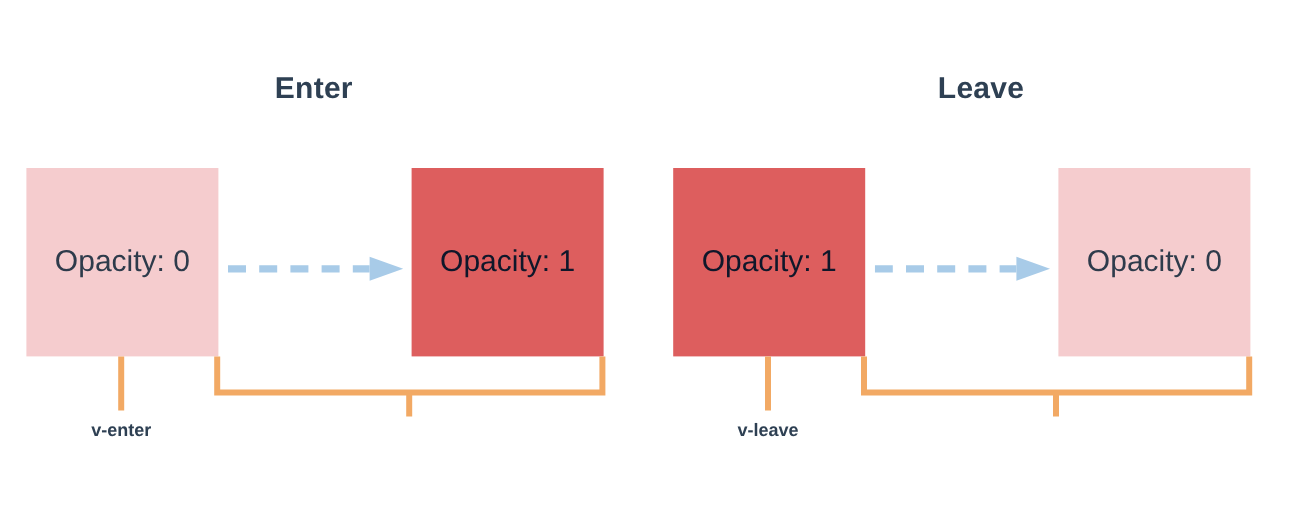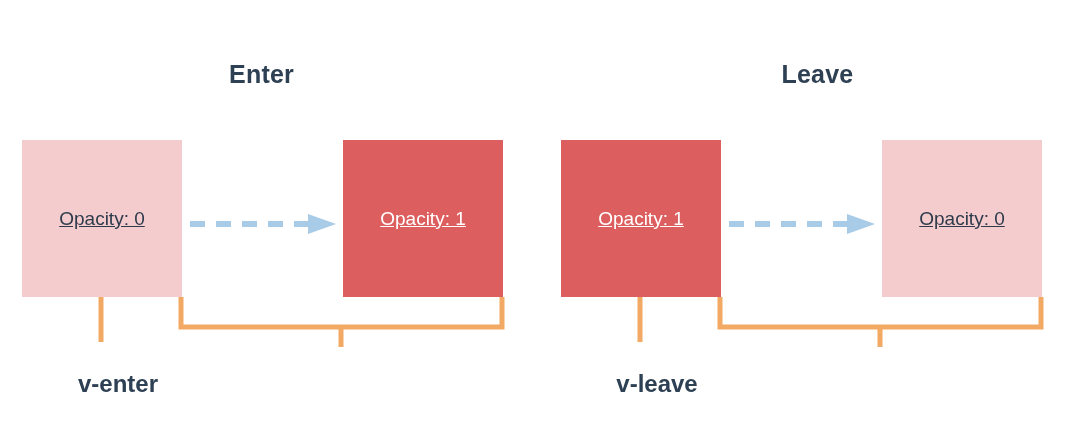--- a/index.html
+++ b/index.html
@@ -50,31 +50,30 @@
     position: absolute;
     top: 140px;
     width: 160px;
     height: 157px;
     display: flex;
     align-items: center;
     justify-content: center;
     box-sizing: border-box;
   }
   .box-label {
-    font-size: 19px;
+    font-size: 25px;
     line-height: 1;
-    text-decoration: underline;
   }
   .box.from { left: 22px; }
   .box.to   { left: 343px; }
 
   .box.tone-light { background: #f5ccce; }
   .box.tone-solid { background: #dd5e5e; }
   .box.tone-light .box-label { color: #2e3b4b; }
-  .box.tone-solid .box-label { color: #ffffff; text-align: center; }
+  .box.tone-solid .box-label { color: #0f172a; text-align: center; }
 
   
   .arrow {
     position: absolute;
     left: 190px;
     top: 210px;
     width: 146px;
     height: 28px;
   }
 
@@ -83,27 +82,26 @@
     position: absolute;
     left: 0;
     top: 290px;
     width: 539px;
     height: 70px;
   }
 
   
   .annot {
     position: absolute;
-    top: 370px;
-    font-size: 24px;
+    top: 350px;
+    font-size: 15px;
     font-weight: bold;
     color: #2e4053;
     white-space: nowrap;
     transform: translateX(-50%);
-    margin-left: 17px;
   }
   .annot.single { left: 101px; }
   .annot.active { left: 341px; }
 </style>
 </head>
 <body>
 
 <div class="stage">
 
   <div class="panel enter">

